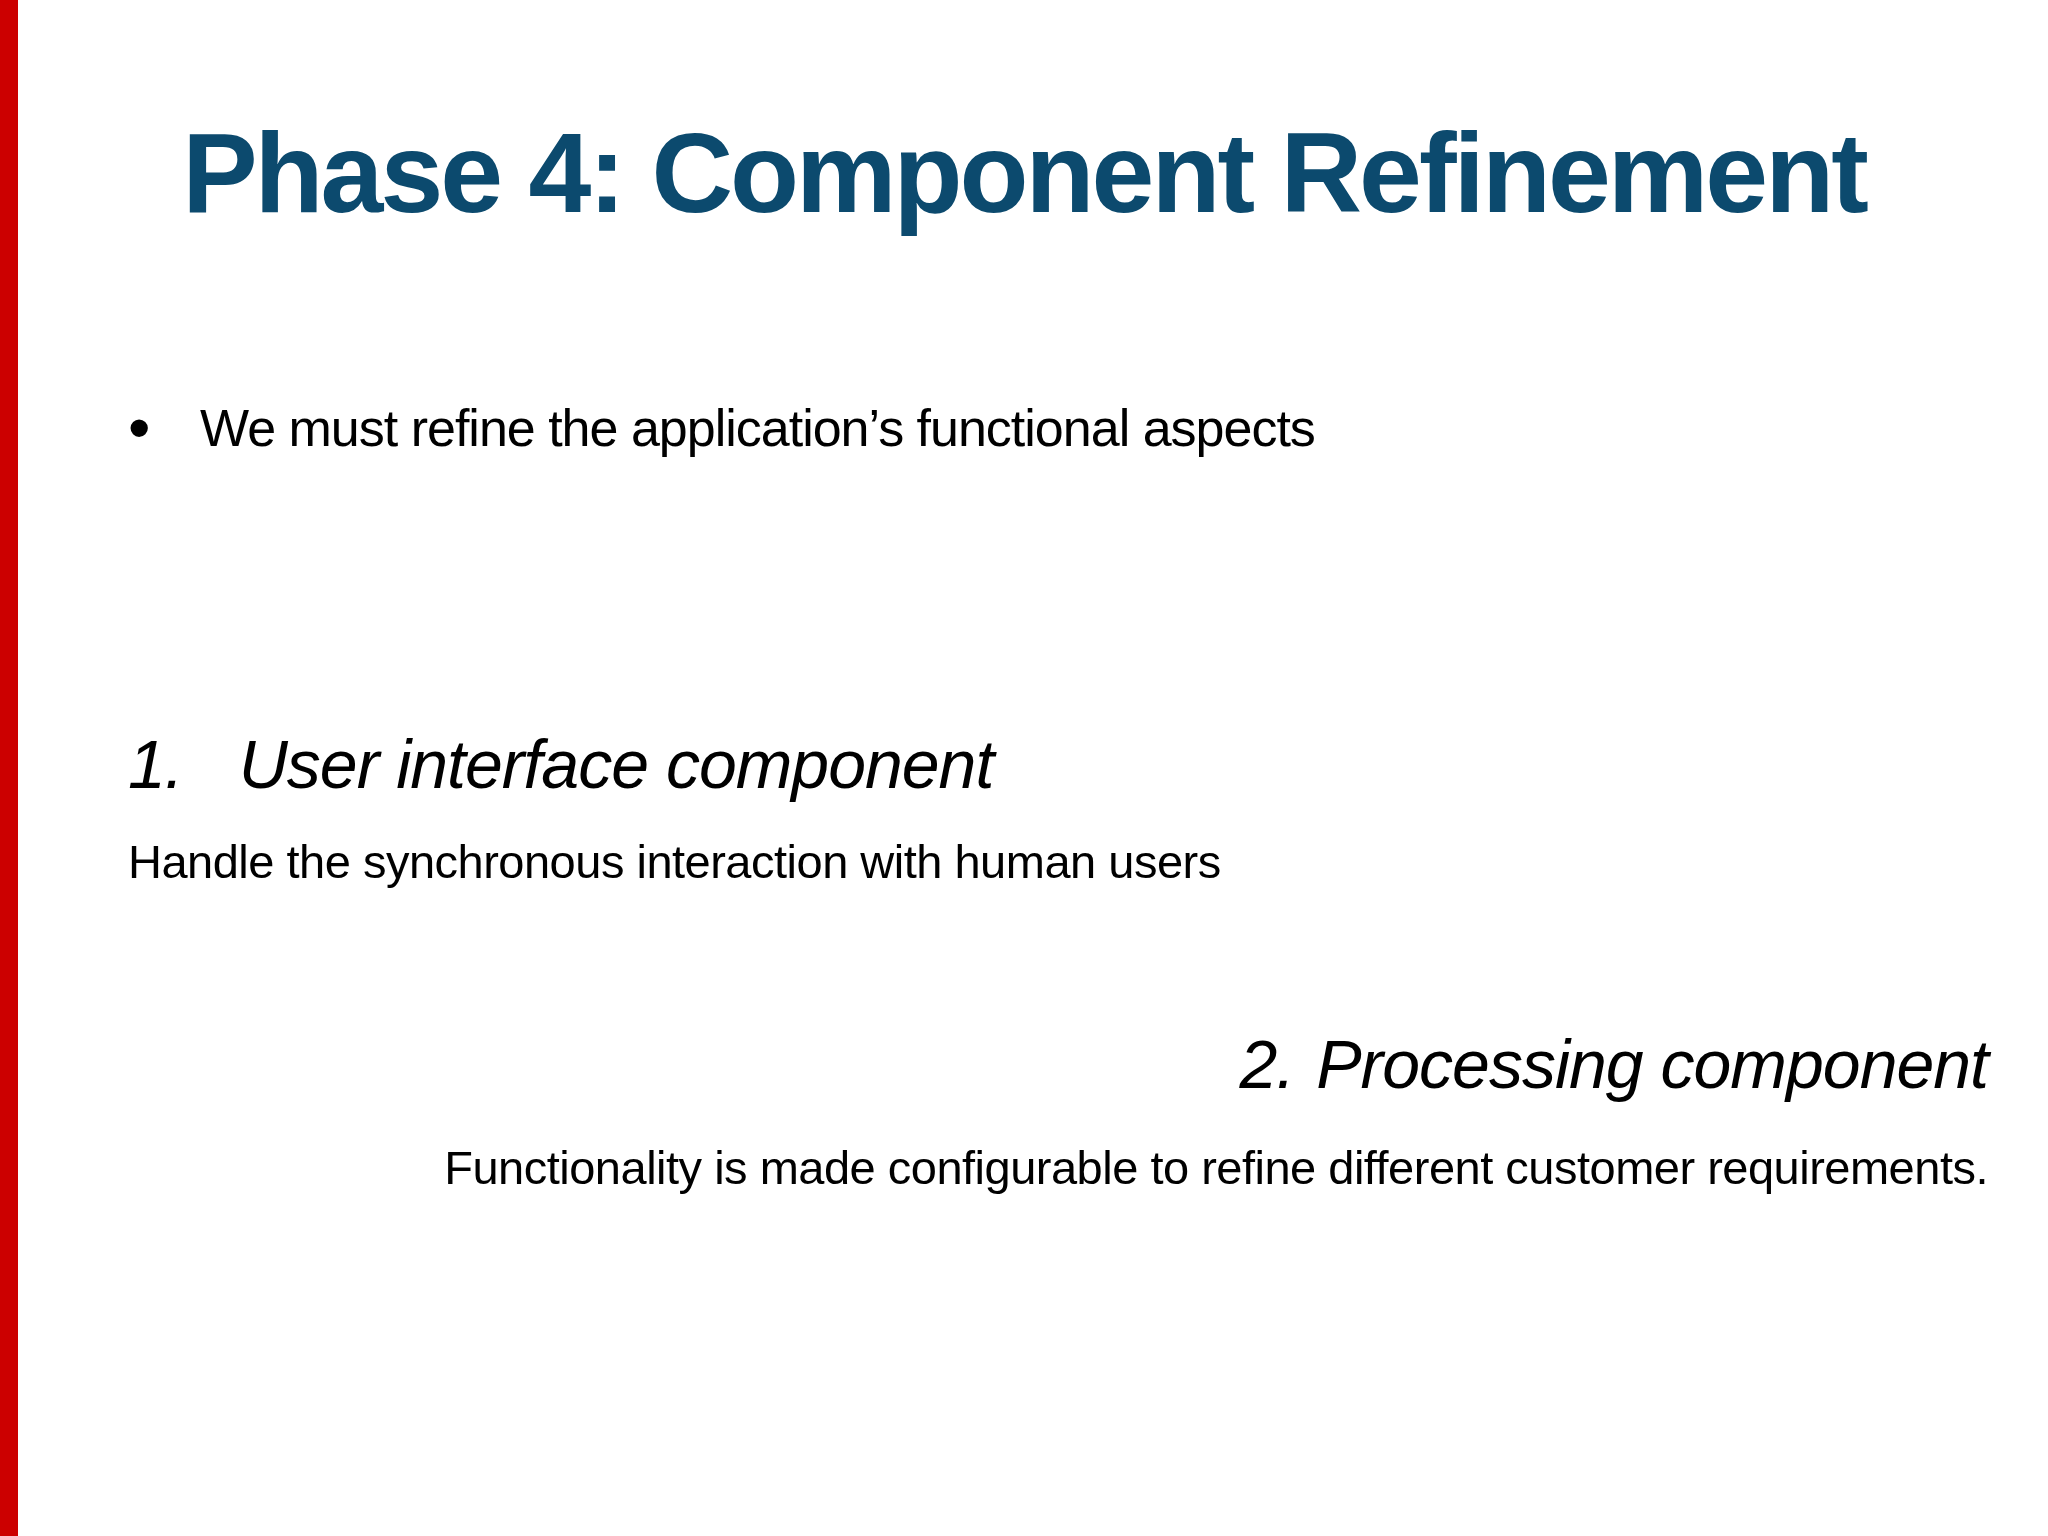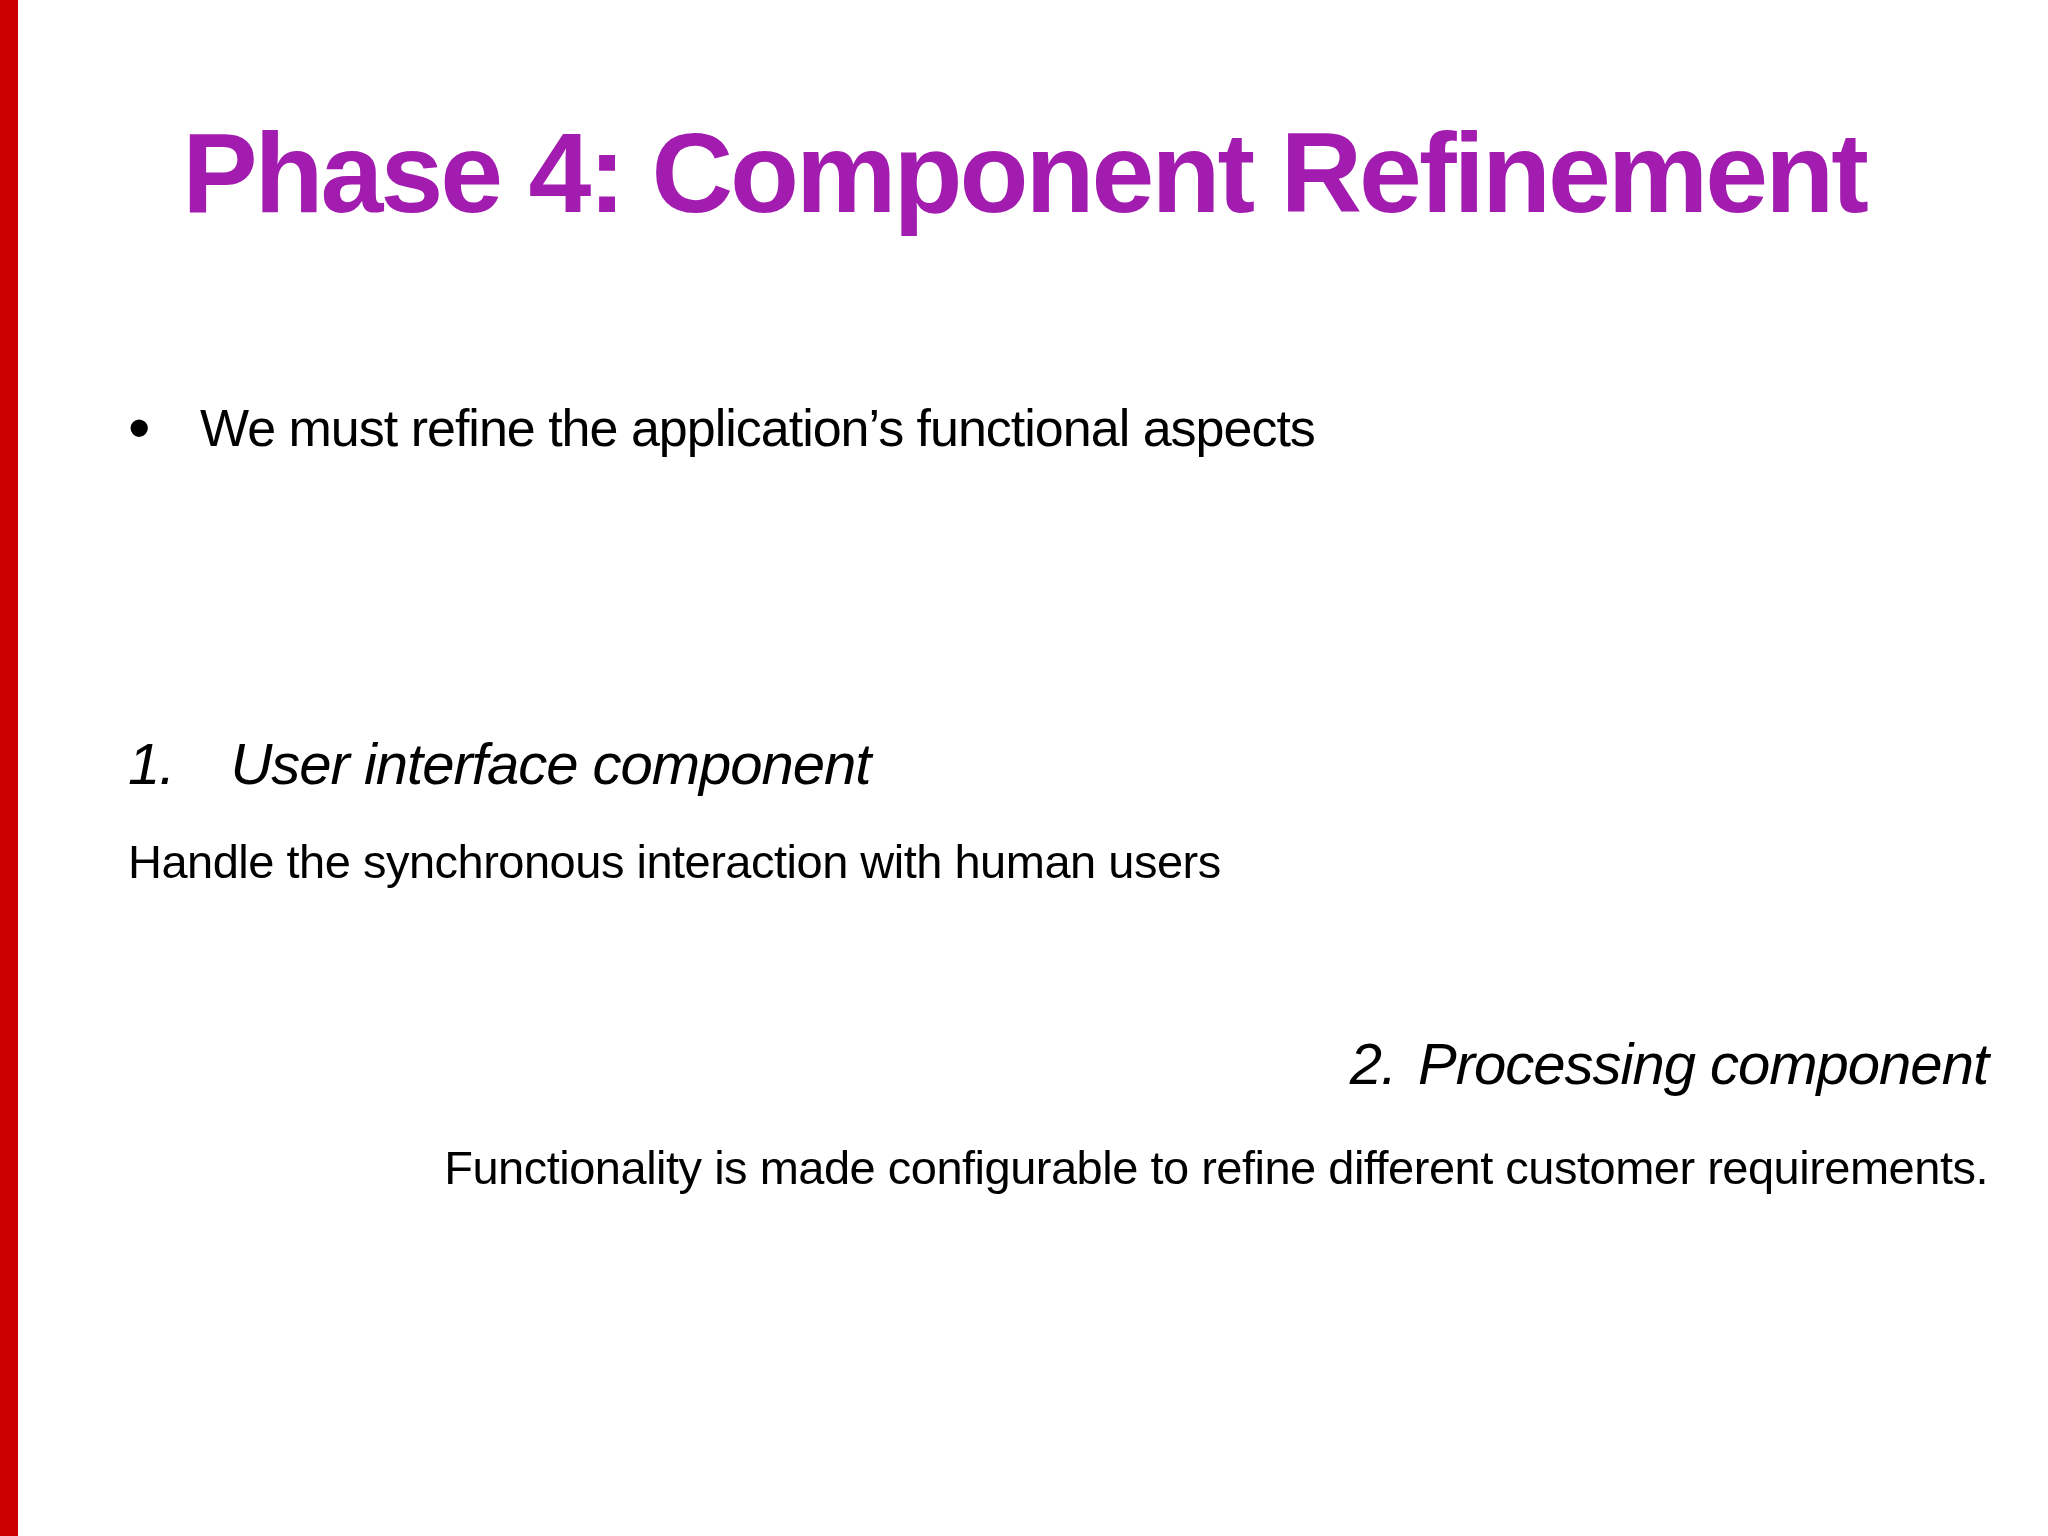--- a/index.html
+++ b/index.html
@@ -28,21 +28,21 @@
     position: absolute;
     top: 100px;
     left: 40px;
     right: 40px;
     margin: 0;
     text-align: center;
     font-size: 113px;
     line-height: 1.3;
     font-weight: bold;
     letter-spacing: -3px;
-    color: #a21caf;
+    color: #0c4a6e;
     white-space: nowrap;
   }
   .bullet-row {
     position: absolute;
     top: 368px;
     left: 128px;
     width: 1780px;
     display: flex;
     align-items: flex-start;
   }
@@ -58,21 +58,21 @@
     letter-spacing: -1px;
   }
   .item {
     position: absolute;
     left: 128px;
     right: 60px;
   }
   .item-1 { top: 712px; }
   .item-2 { top: 1012px; text-align: right; }
   .item-heading {
-    font-size: 58px;
+    font-size: 68px;
     line-height: 104px;
     font-style: italic;
     letter-spacing: -1px;
     white-space: nowrap;
   }
   .item-number { display: inline-block; }
   .gap-wide { margin-right: 56px; }
   .gap-narrow { margin-right: 22px; }
   .item-desc {
     font-size: 47px;

